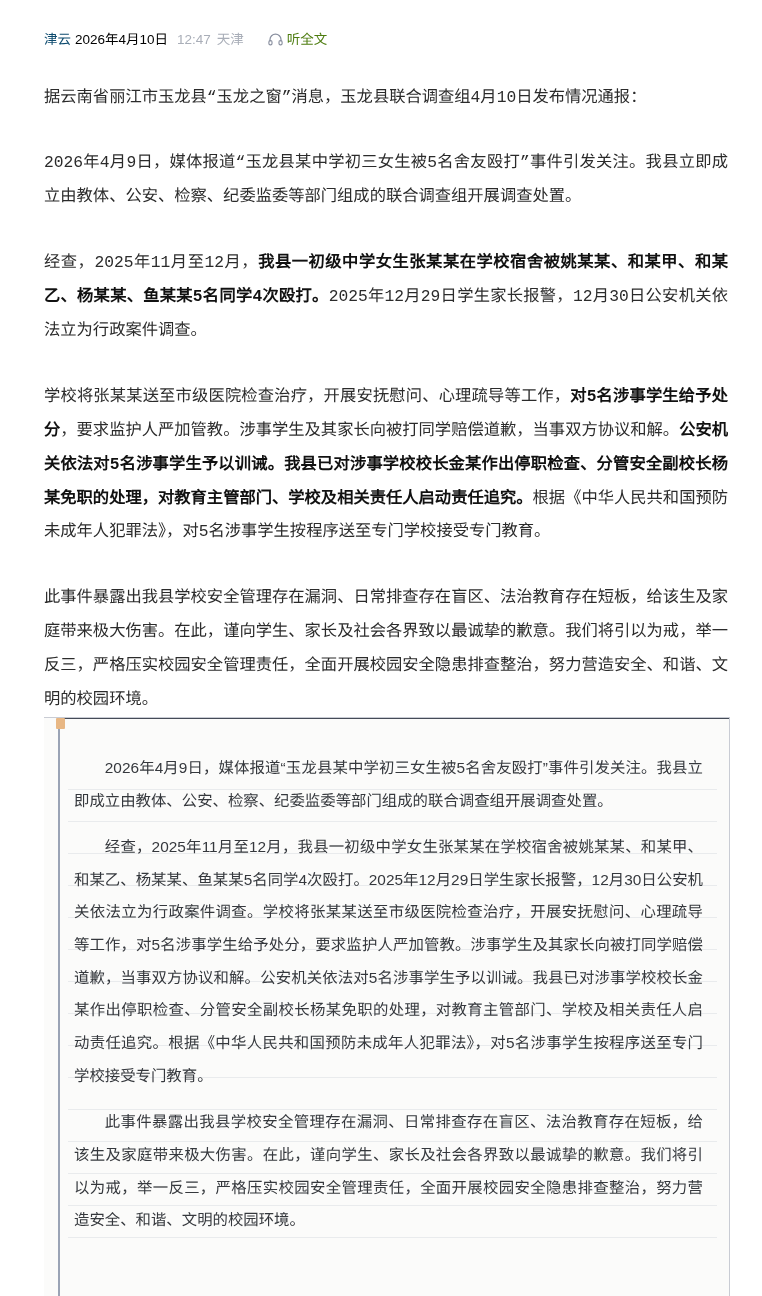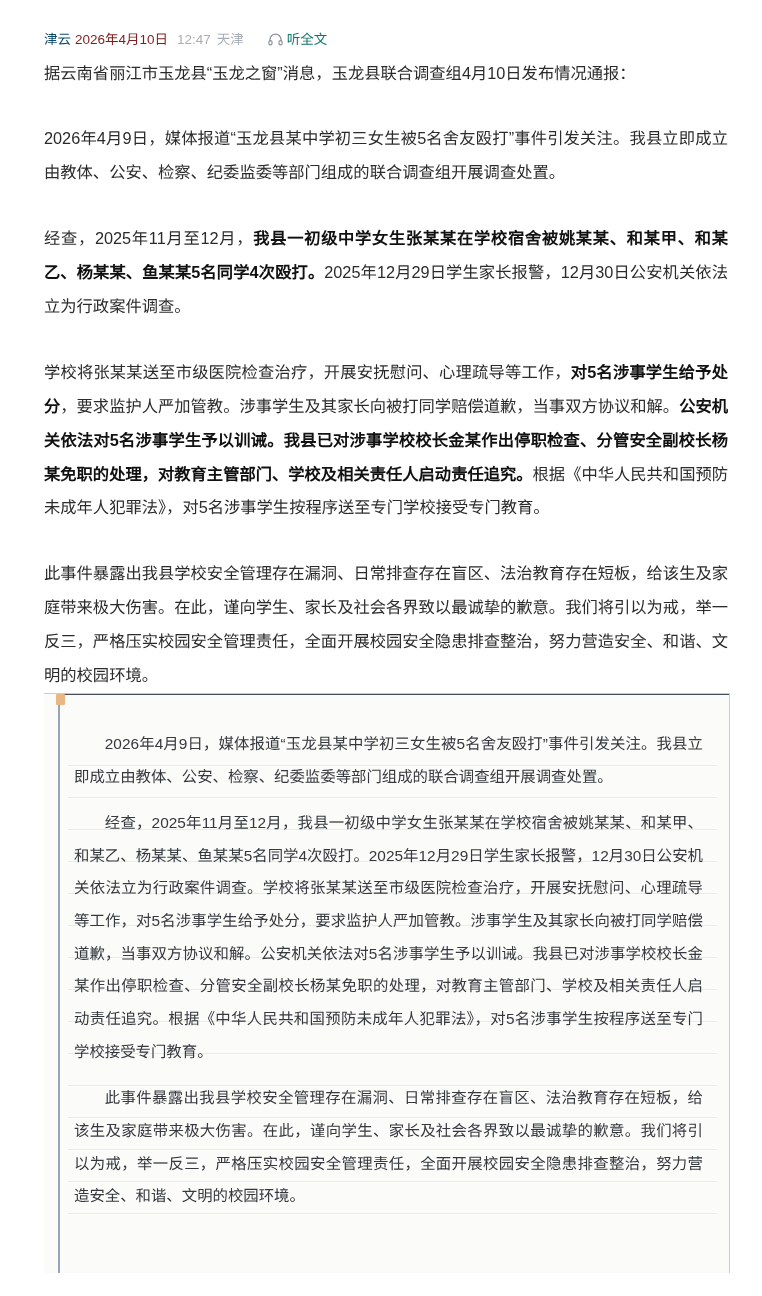--- a/index.html
+++ b/index.html
@@ -43,21 +43,21 @@
     margin-top: 19px;
     font-size: 13.5px;
     line-height: 1;
     white-space: nowrap;
   }
   .meta-source {
     color: #0c4a6e;
     margin-right: 4px;
   }
   .meta-date {
-    color: #7f1d1d;
+    color: #000000;
     margin-right: 9px;
   }
   .meta-time {
     color: #a9aeb8;
     margin-right: 6px;
   }
   .meta-location {
     color: #a9aeb8;
     margin-right: 24px;
   }
@@ -67,29 +67,30 @@
     color: #5b6170;
     cursor: pointer;
   }
   .headphone-icon {
     display: inline-flex;
     align-items: center;
     margin-right: 4px;
   }
   .headphone-icon svg { display: block; }
   .listen-label {
-    color: #0f766e;
+    color: #4d7c0f;
     font-size: 13.5px;
     text-align: center;
   }
 
   
   .article-body {
     padding: 0 34px 0 44px;
-    margin-top: 10px;
+    margin-top: 34px;
+    font-family: Liberation Mono, monospace;
   }
   .para {
     font-size: 16.3px;
     line-height: 2.08;
     color: #2b2b2b;
     margin: 0 0 20px 0;
     text-align: justify;
     text-justify: inter-ideograph;
     word-break: break-all;
   }

